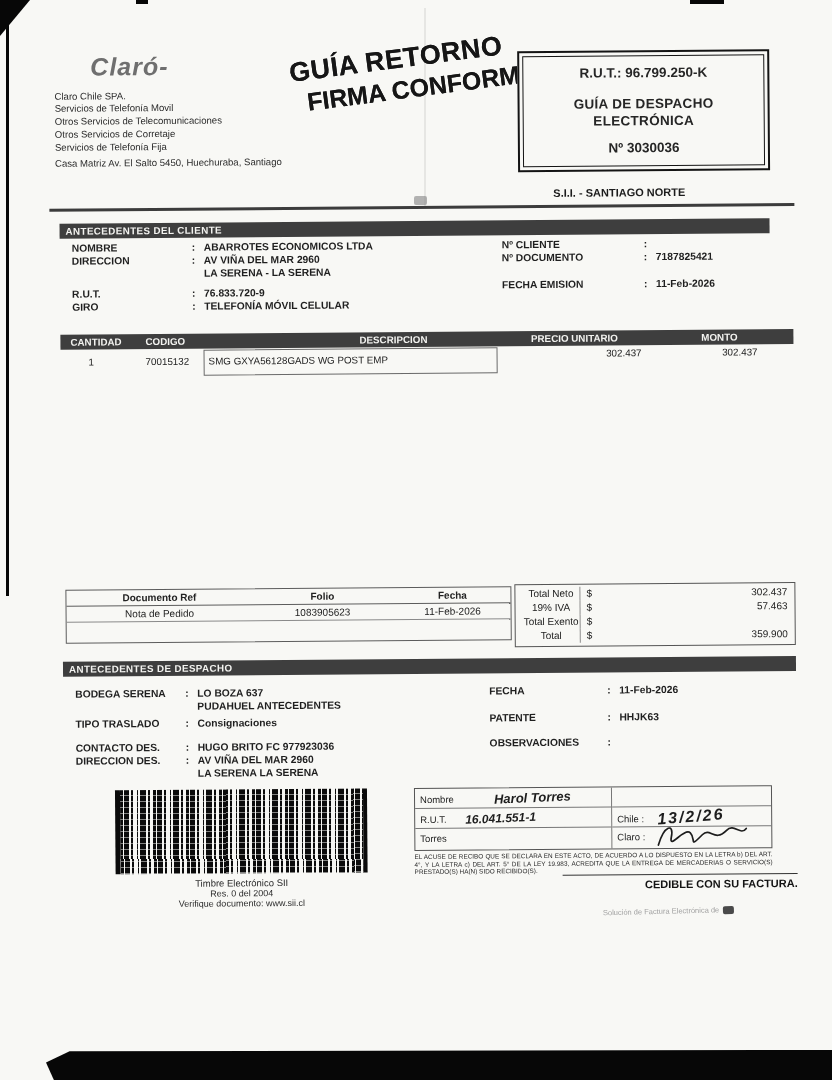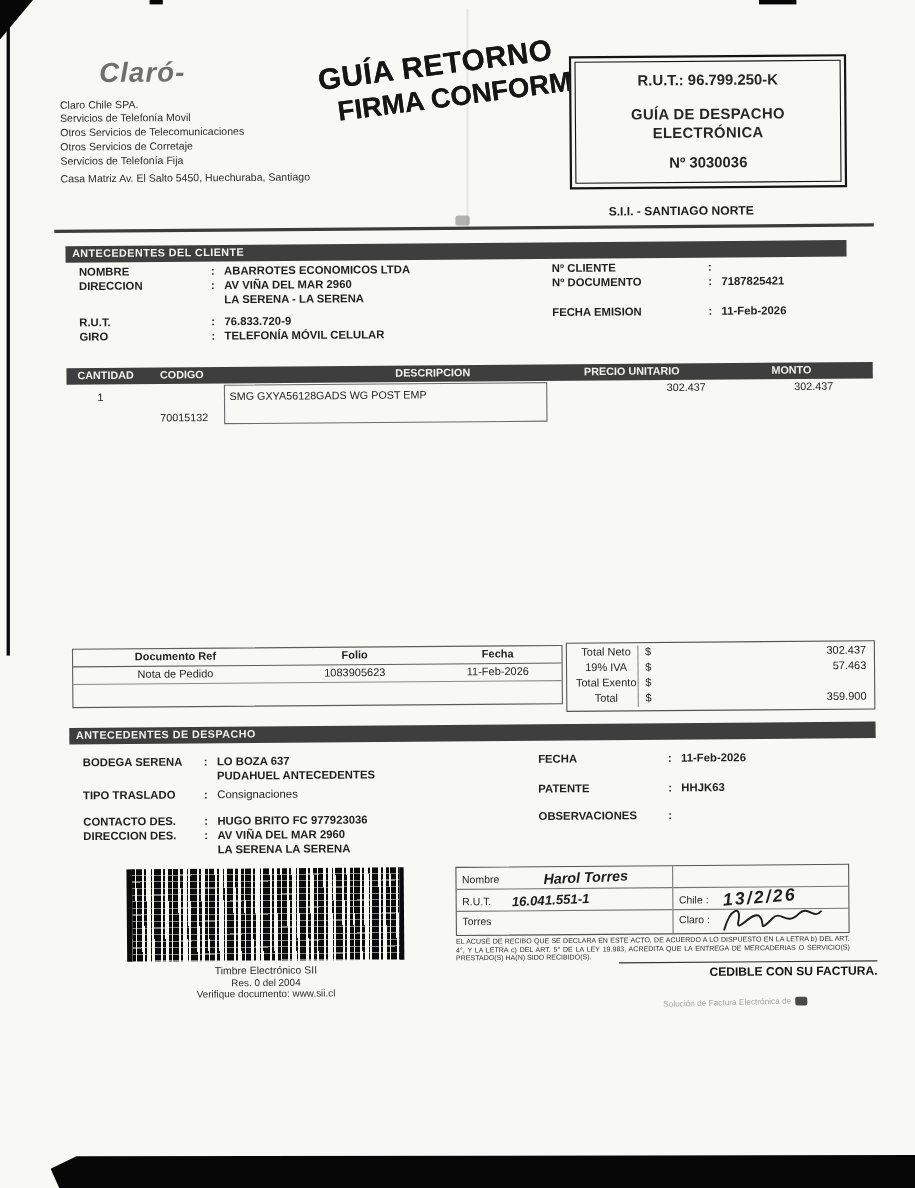--- a/index.html
+++ b/index.html
@@ -40,28 +40,28 @@
   .kv .sep { text-align:left; }
   .client-left { position:absolute; left:74px; top:240px; }
   .client-left .kv { grid-template-columns:120px 12px auto; }
   .client-right { position:absolute; left:504px; top:240px; }
   .client-right .kv { grid-template-columns:142px 12px auto; }
   .desp-left { position:absolute; left:74px; top:686px; }
   .desp-left .kv { grid-template-columns:110px 12px auto; }
   .desp-right { position:absolute; left:488px; top:686px; }
   .desp-right .kv { grid-template-columns:118px 12px auto; }
   .mt4 { margin-top:4px; } .mt8 { margin-top:8px; } .mt12 { margin-top:12px; } .mt14 { margin-top:14px; }
-  .normal { font-weight:normal; }
+  .normal { font-weight:bold; }
 
   
   .items-head { position:absolute; left:62px; top:332px; width:733px; height:15px; background:#3e3e3e; color:#f3f3f0; font-weight:bold; font-size:9.8px; line-height:15px; display:grid; grid-template-columns:85px 58px 300px 142px 1fr; }
   .ih-c1 { padding-left:10px; } .ih-c2 { } .ih-c3 { text-align:center; padding-left:80px; } .ih-c4 { text-align:center; } .ih-c5 { text-align:center; }
   .item-row { position:absolute; left:62px; top:348px; width:733px; display:grid; grid-template-columns:85px 58px 294px 150px 1fr; font-size:9.8px; color:#222; }
   .ir-qty { padding-left:28px; padding-top:6px; }
-  .ir-code { padding-top:6px;margin-top:19px; }
+  .ir-code { padding-top:6px; }
   .ir-desc { border:1px solid #6a6a6a; min-height:26px; padding:5px 4px 2px; }
   .ir-precio { text-align:right; padding-right:6px; padding-top:1px; }
   .ir-monto { text-align:right; padding-right:36px; padding-top:1px; }
 
   
   .reftable { position:absolute; left:65px; top:587px; width:446px; border:1px solid #5c5c5c; font-size:10px; color:#222; }
   .rt-head, .rt-row { display:grid; grid-template-columns:186px 140px 120px; height:16px; line-height:16px; text-align:center; }
   .rt-head { font-weight:bold; border-bottom:1px solid #5c5c5c; }
   .rt-row { border-bottom:1px solid #8a8a8a; }
   .rt-space { height:20px; }

